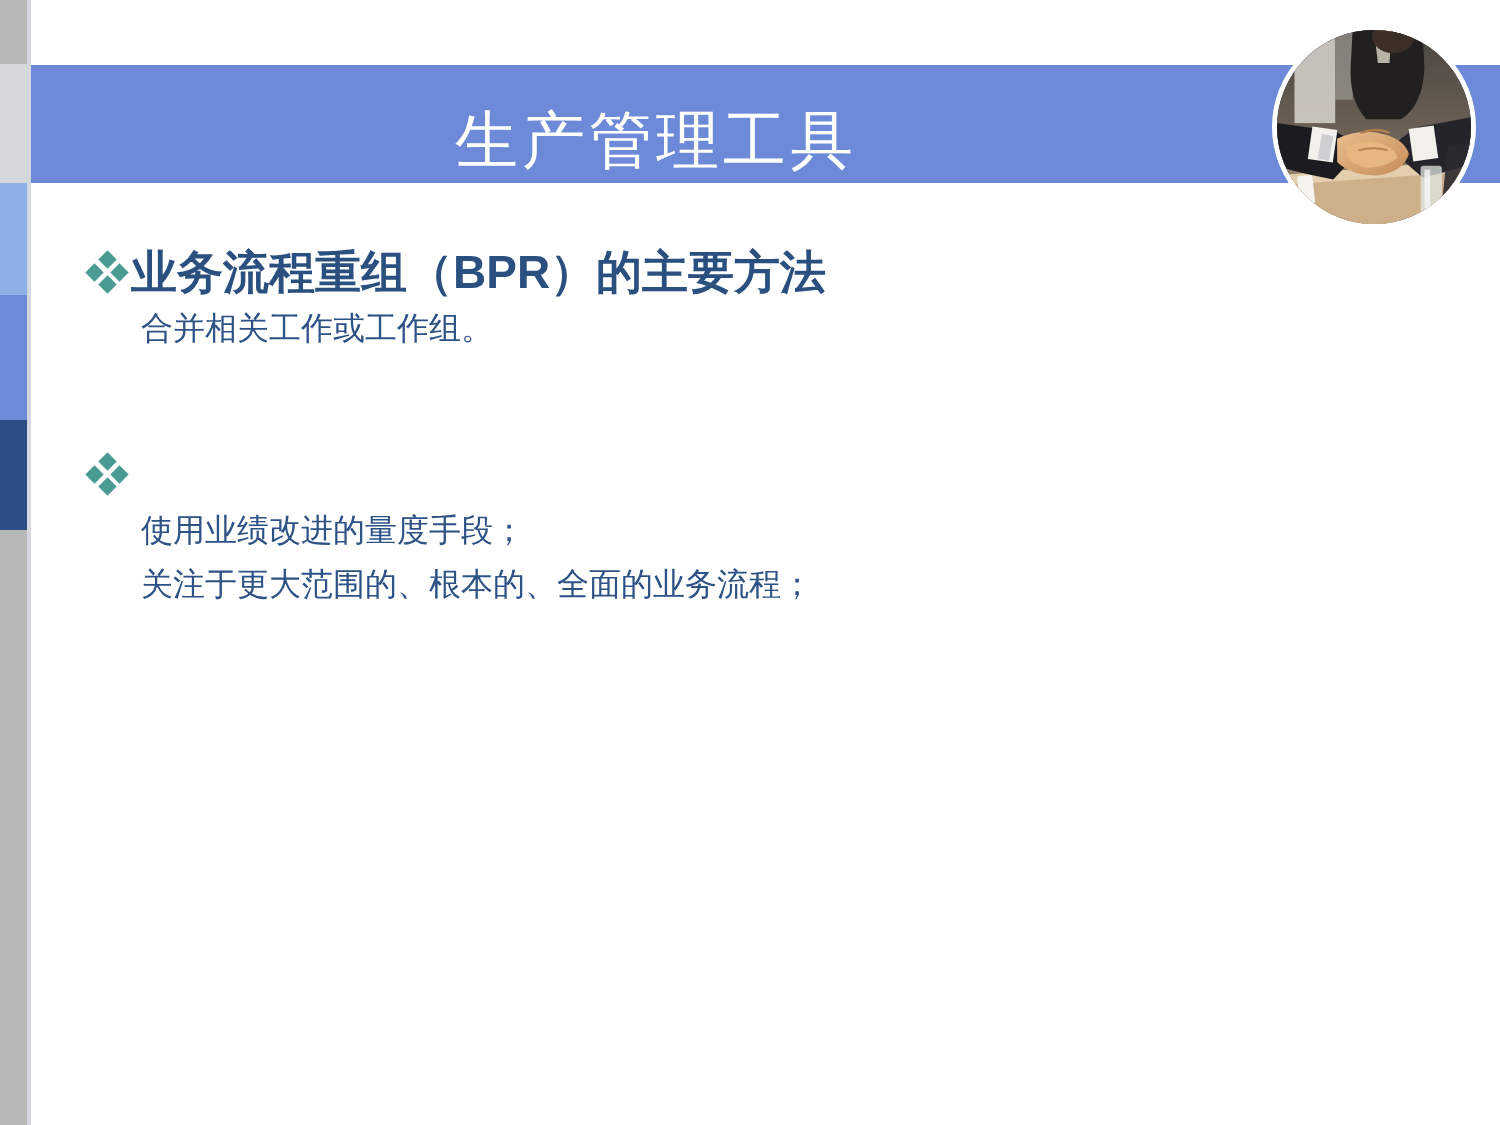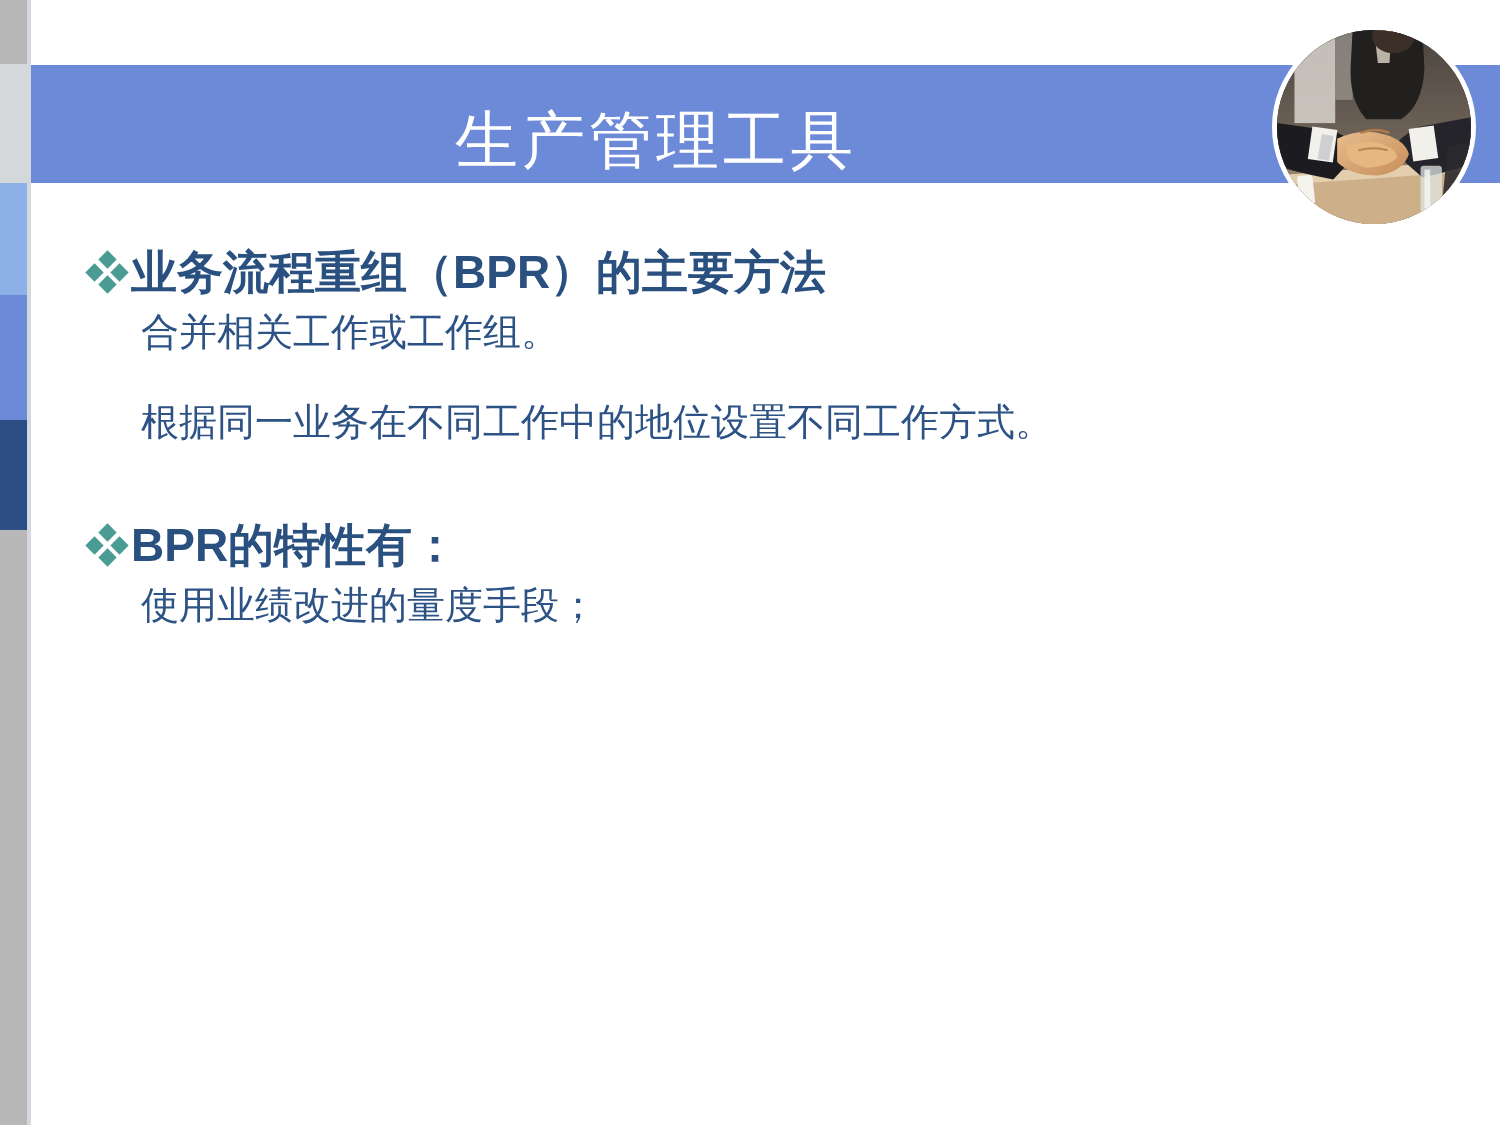--- a/index.html
+++ b/index.html
@@ -140,21 +140,21 @@
   }
   .sub-square {
     width: 15px;
     height: 15px;
     background: #7b93c4;
     margin-left: 90px;
   }
   .sub-text {
     color: #2d5285;
     font-family: "Liberation Serif", "DejaVu Serif", serif;
-    font-size: 38px;
+    font-size: 32px;
     line-height: 1.38;
     white-space: nowrap;
   }
 
   .group-gap { height: 14px; }
 </style>
 </head>
 <body>
 
 <div id="slide">
@@ -239,47 +239,46 @@
     <ul class="sub-list">
       <li class="sub-item">
         <span class="sub-marker"><span class="sub-square"></span></span>
         <span class="sub-text">合并相关工作或工作组。</span>
       </li>
       <li class="sub-item">
         <span class="sub-marker"><span class="sub-square"></span></span>
       </li>
       <li class="sub-item">
         <span class="sub-marker"><span class="sub-square"></span></span>
-        <span class="sub-text">根据同一业务在不同工作中的地位设置不同工作方式。</span>
-      </li>
-      <li class="sub-item">
-        <span class="sub-marker"><span class="sub-square"></span></span>
       </li>
     </ul>
 
     <div class="group-gap"></div>
 
     <div class="h-item">
       <span class="h-marker">
         <svg width="44" height="44" viewBox="0 0 44 44">
           <g fill="#4a9b93">
             <rect x="16" y="3" width="13" height="13" transform="rotate(45 22.5 9.5)"></rect>
             <rect x="3" y="16" width="13" height="13" transform="rotate(45 9.5 22.5)"></rect>
             <rect x="28" y="16" width="13" height="13" transform="rotate(45 34.5 22.5)"></rect>
             <rect x="16" y="28" width="13" height="13" transform="rotate(45 22.5 34.5)"></rect>
           </g>
         </svg>
       </span>
-      <span class="h-text">BPR的特性有：</span>
     </div>
 
     <ul class="sub-list">
       <li class="sub-item">
         <span class="sub-marker"><span class="sub-square"></span></span>
         <span class="sub-text">使用业绩改进的量度手段；</span>
+      </li>
+      <li class="sub-item">
+        <span class="sub-marker"><span class="sub-square"></span></span>
+        <span class="sub-text">关注于更大范围的、根本的、全面的业务流程；</span>
       </li>
       <li class="sub-item">
         <span class="sub-marker"><span class="sub-square"></span></span>
       </li>
     </ul>
 
   </div>
 </div>
 
 </body></html>

